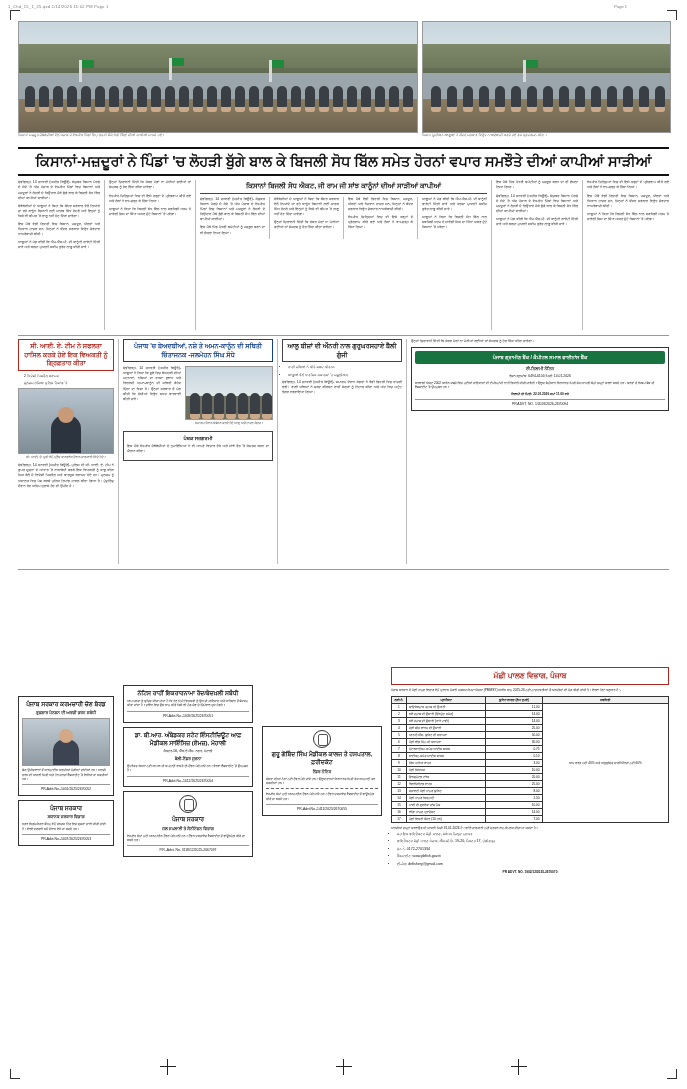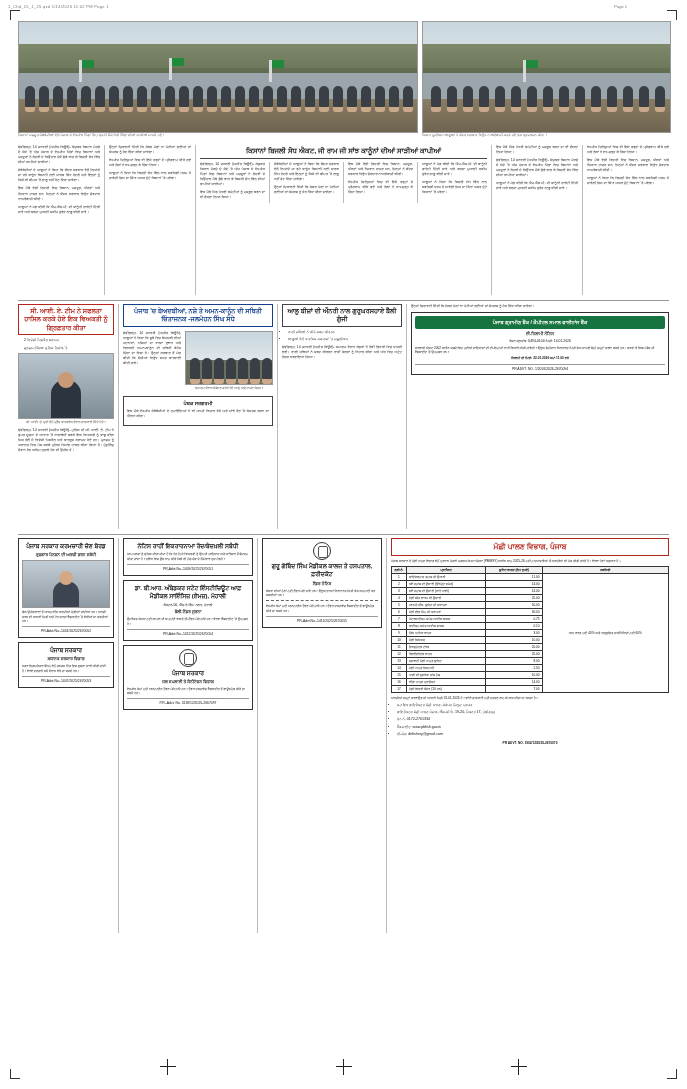--- a/index.html
+++ b/index.html
@@ -170,20 +170,21 @@
           <i style="left:200px"></i>
             <i style="left:216px"></i>
             <i style="left:232px"></i>
           <span class="flag" style="left:100px;bottom:30px"></span>
         </div>
       </div>
       <div class="cap a">ਕਿਸਾਨਾਂ ਮਜ਼ਦੂਰ ਜੱਥੇਬੰਦੀਆਂ ਵੱਲੋਂ ਪੰਜਾਬ ਦੇ ਵੱਖ-ਵੱਖ ਪਿੰਡਾਂ ਵਿਚ ਲੋਹੜੀ ਮੌਕੇ ਖੇਤੀ ਬਿੱਲਾਂ ਦੀਆਂ ਕਾਪੀਆਂ ਸਾੜਦੇ ਹੋਏ।</div>
       <div class="cap b">ਕਿਸਾਨ ਯੂਨੀਅਨ ਆਗੂਆਂ ਨੇ ਕੇਂਦਰ ਸਰਕਾਰ ਵਿਰੁੱਧ ਨਾਅਰੇਬਾਜ਼ੀ ਕਰਦੇ ਹੋਏ ਰੋਸ ਪ੍ਰਦਰਸ਼ਨ ਕੀਤਾ।</div>
     </div>
 
+    <div class="headline">ਕਿਸਾਨਾਂ-ਮਜ਼ਦੂਰਾਂ ਨੇ ਪਿੰਡਾਂ 'ਚ ਲੋਹੜੀ ਬੁੱਗੇ ਬਾਲ ਕੇ ਬਿਜਲੀ ਸੋਧ ਬਿੱਲ ਸਮੇਤ ਹੋਰਨਾਂ ਵਪਾਰ ਸਮਝੌਤੇ ਦੀਆਂ ਕਾਪੀਆਂ ਸਾੜੀਆਂ</div>
 
     <div class="cols" style="height:150px;overflow:hidden;">
       <div class="col" style="flex:0 0 82px">
         <div class="txt">
           <p>ਚੰਡੀਗੜ੍ਹ, 14 ਜਨਵਰੀ (ਅਜੀਤ ਬਿਊਰੋ)- ਸੰਯੁਕਤ ਕਿਸਾਨ ਮੋਰਚੇ ਦੇ ਸੱਦੇ 'ਤੇ ਅੱਜ ਪੰਜਾਬ ਦੇ ਵੱਖ-ਵੱਖ ਪਿੰਡਾਂ ਵਿਚ ਕਿਸਾਨਾਂ ਅਤੇ ਮਜ਼ਦੂਰਾਂ ਨੇ ਲੋਹੜੀ ਦੇ ਤਿਉਹਾਰ ਮੌਕੇ ਬੁੱਗੇ ਬਾਲ ਕੇ ਬਿਜਲੀ ਸੋਧ ਬਿੱਲ ਦੀਆਂ ਕਾਪੀਆਂ ਸਾੜੀਆਂ।</p>
           <p>ਜੱਥੇਬੰਦੀਆਂ ਦੇ ਆਗੂਆਂ ਨੇ ਕਿਹਾ ਕਿ ਕੇਂਦਰ ਸਰਕਾਰ ਵੱਲੋਂ ਲਿਆਂਦੇ ਜਾ ਰਹੇ ਕਾਨੂੰਨ ਕਿਸਾਨੀ ਲਈ ਘਾਤਕ ਸਿੱਧ ਹੋਣਗੇ ਅਤੇ ਇਨ੍ਹਾਂ ਨੂੰ ਕਿਸੇ ਵੀ ਕੀਮਤ 'ਤੇ ਲਾਗੂ ਨਹੀਂ ਹੋਣ ਦਿੱਤਾ ਜਾਵੇਗਾ।</p>
           <p>ਇਸ ਮੌਕੇ ਵੱਡੀ ਗਿਣਤੀ ਵਿਚ ਕਿਸਾਨ, ਮਜ਼ਦੂਰ, ਔਰਤਾਂ ਅਤੇ ਨੌਜਵਾਨ ਹਾਜ਼ਰ ਸਨ, ਜਿਨ੍ਹਾਂ ਨੇ ਕੇਂਦਰ ਸਰਕਾਰ ਵਿਰੁੱਧ ਜ਼ੋਰਦਾਰ ਨਾਅਰੇਬਾਜ਼ੀ ਕੀਤੀ।</p>
           <p>ਆਗੂਆਂ ਨੇ ਮੰਗ ਕੀਤੀ ਕਿ ਐਮ.ਐਸ.ਪੀ. ਦੀ ਕਾਨੂੰਨੀ ਗਾਰੰਟੀ ਦਿੱਤੀ ਜਾਵੇ ਅਤੇ ਕਰਜ਼ਾ ਮੁਆਫ਼ੀ ਸਕੀਮ ਤੁਰੰਤ ਲਾਗੂ ਕੀਤੀ ਜਾਵੇ।</p>
         </div>
       </div>
@@ -315,21 +316,21 @@
           <div class="bankbar">ਪੰਜਾਬ ਗ੍ਰਾਮੀਣ ਬੈਂਕ / ਕੈਪੀਟਲ ਸਮਾਲ ਫਾਈਨਾਂਸ ਬੈਂਕ</div>
           <div class="adsub mt2">ਈ-ਨਿਲਾਮੀ ਨੋਟਿਸ</div>
           <div class="bankrow">ਰੋਜ਼ਨ ਕ੍ਰਮਾਂਕ: 6494-6104 ਮਿਤੀ: 14.01.2026</div>
           <div class="tiny mt2">ਸਰਫਾਸੀ ਐਕਟ 2002 ਅਧੀਨ ਕਬਜ਼ੇ ਵਿਚ ਲਈਆਂ ਜਾਇਦਾਦਾਂ ਦੀ ਈ-ਨਿਲਾਮੀ ਰਾਹੀਂ ਵਿਕਰੀ ਕੀਤੀ ਜਾਵੇਗੀ। ਇੱਛੁਕ ਬੋਲੀਕਾਰ ਨਿਰਧਾਰਤ ਮਿਤੀ ਤੱਕ ਆਪਣੀ ਬੋਲੀ ਜਮ੍ਹਾਂ ਕਰਵਾ ਸਕਦੇ ਹਨ। ਸ਼ਰਤਾਂ ਤੇ ਨਿਯਮ ਬੈਂਕ ਦੀ ਵੈੱਬਸਾਈਟ 'ਤੇ ਉਪਲਬਧ ਹਨ।</div>
           <div class="tiny mt2 center bold">ਨਿਲਾਮੀ ਦੀ ਮਿਤੀ: 22.01.2026 ਸਮਾਂ 11.00 ਵਜੇ</div>
           <div class="prid">PR ADVT. NO. 1/2026/2026-2670094</div>
         </div>
       </div>
     </div>
 
-    <div class="cols section" style="height:395px;overflow:hidden;">
+    <div class="cols section" style="height:395px;overflow:hidden;align-items:center;">
 
       <div class="col" style="flex:0 0 96px">
         <div class="ad" style="margin-top:0">
           <div class="adhead">ਪੰਜਾਬ ਸਰਕਾਰ ਕਰਮਚਾਰੀ ਚੋਣ ਬੋਰਡ</div>
           <div class="adsub">ਰੁਜ਼ਗਾਰ ਪੈਨਸ਼ਨ ਦੀ ਅਰਜ਼ੀ ਭਰਨ ਸਬੰਧੀ</div>
           <div class="photo-inline port" style="height:46px">
             <div class="sky" style="height:100%;background:linear-gradient(#c2ccd4,#8f9aa3)"></div>
             <div style="position:absolute;left:50%;bottom:0;transform:translateX(-50%);width:26px;height:26px;background:#3b4450;border-radius:12px 12px 0 0;"></div>
             <div style="position:absolute;left:50%;bottom:22px;transform:translateX(-50%);width:14px;height:14px;background:#d2a886;border-radius:50%;"></div>
           </div>

